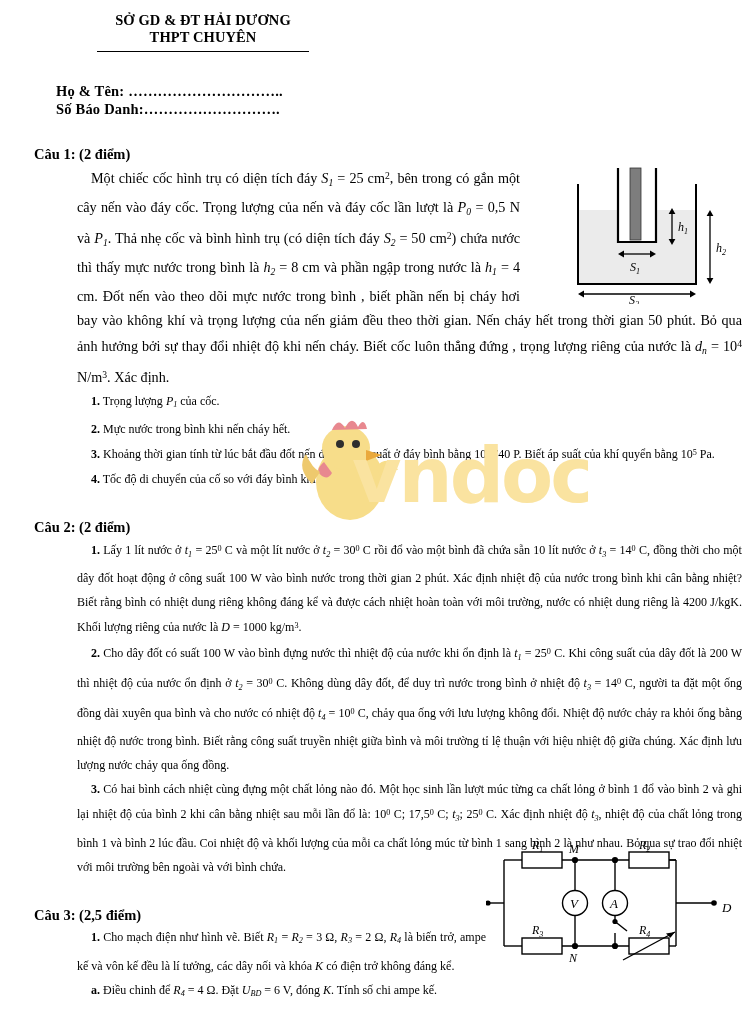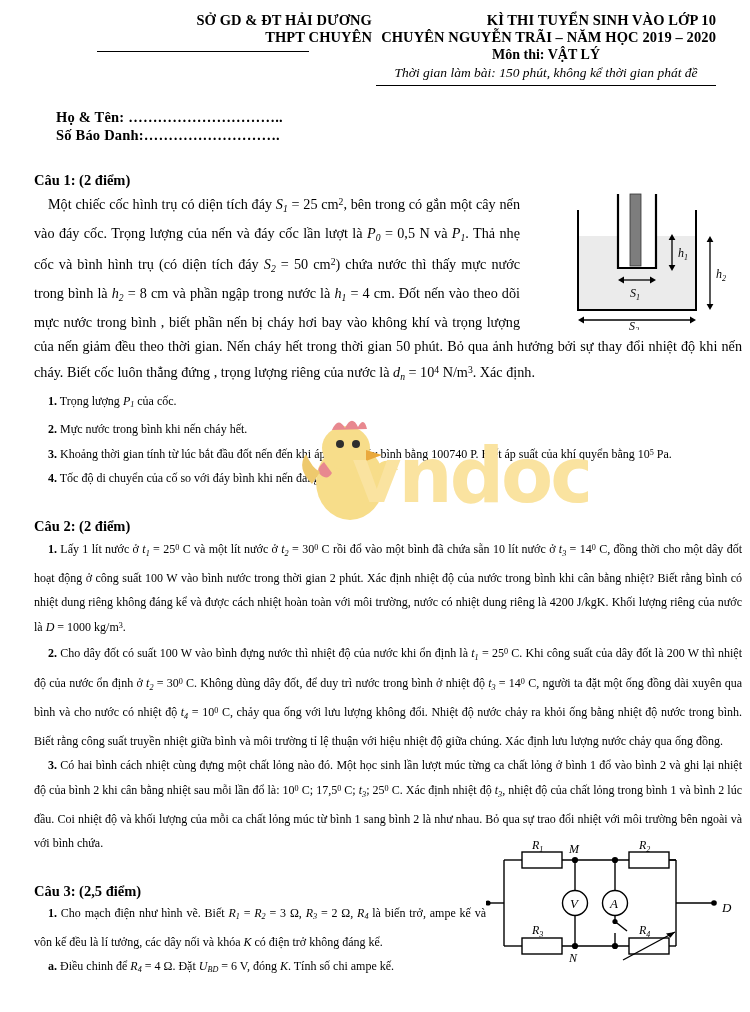--- a/index.html
+++ b/index.html
@@ -38,21 +38,20 @@
     flex: 1;
     text-align: center;
     box-sizing: border-box;
     padding-left: 4px;
   }
   .hdr-bold {
     font-weight: bold;
     font-size: 14.5px;
     line-height: 17px;
     letter-spacing: 0.1px;
-    text-align: right;
   }
   .hdr-rule-left {
     width: 212px;
     height: 1px;
     background: #000;
     margin: 5px auto 8px auto;
   }
   .hdr-rule-right {
     width: 100%;
     height: 1px;
@@ -94,20 +93,21 @@
   }
   p.para {
     margin: 0;
     font-size: 14.2px;
     line-height: 24px;
     text-align: justify;
     text-justify: inter-word;
   }
   p.indent {
     text-indent: 14px;
+    margin-left: 43px;
   }
   .sub-item {
     margin: 0;
     font-size: 12px;
     line-height: 24px;
     text-align: justify;
   }
   .sub-item .lbl { font-weight: bold; }
   .mvar { font-style: italic; }
   sub { font-size: 0.68em; vertical-align: -0.3em; font-style: italic;}
@@ -153,27 +153,20 @@
 </head>
 <body>
 
 <div class="page">
 
   <div class="header">
     <div class="hdr-left">
       <div class="hdr-bold">SỞ GD &amp; ĐT HẢI DƯƠNG</div>
       <div class="hdr-bold">THPT CHUYÊN</div>
       <div class="hdr-rule-left"></div>
-    </div>
-    <div class="hdr-right">
-      <div class="hdr-bold">KÌ THI TUYỂN SINH VÀO LỚP 10</div>
-      <div class="hdr-bold">CHUYÊN NGUYỄN TRÃI – NĂM HỌC 2019 – 2020</div>
-      <div class="hdr-subject">Môn thi: VẬT LÝ</div>
-      <div class="hdr-italic">Thời gian làm bài: 150 phút, không kể thời gian phát đề</div>
-      <div class="hdr-rule-right"></div>
     </div>
   </div>
 
   <div class="ident">
     <div>Họ &amp; Tên: …………………………..</div>
     <div>Số Báo Danh:……………………….</div>
   </div>
 
   <div class="body-wrap">
 

